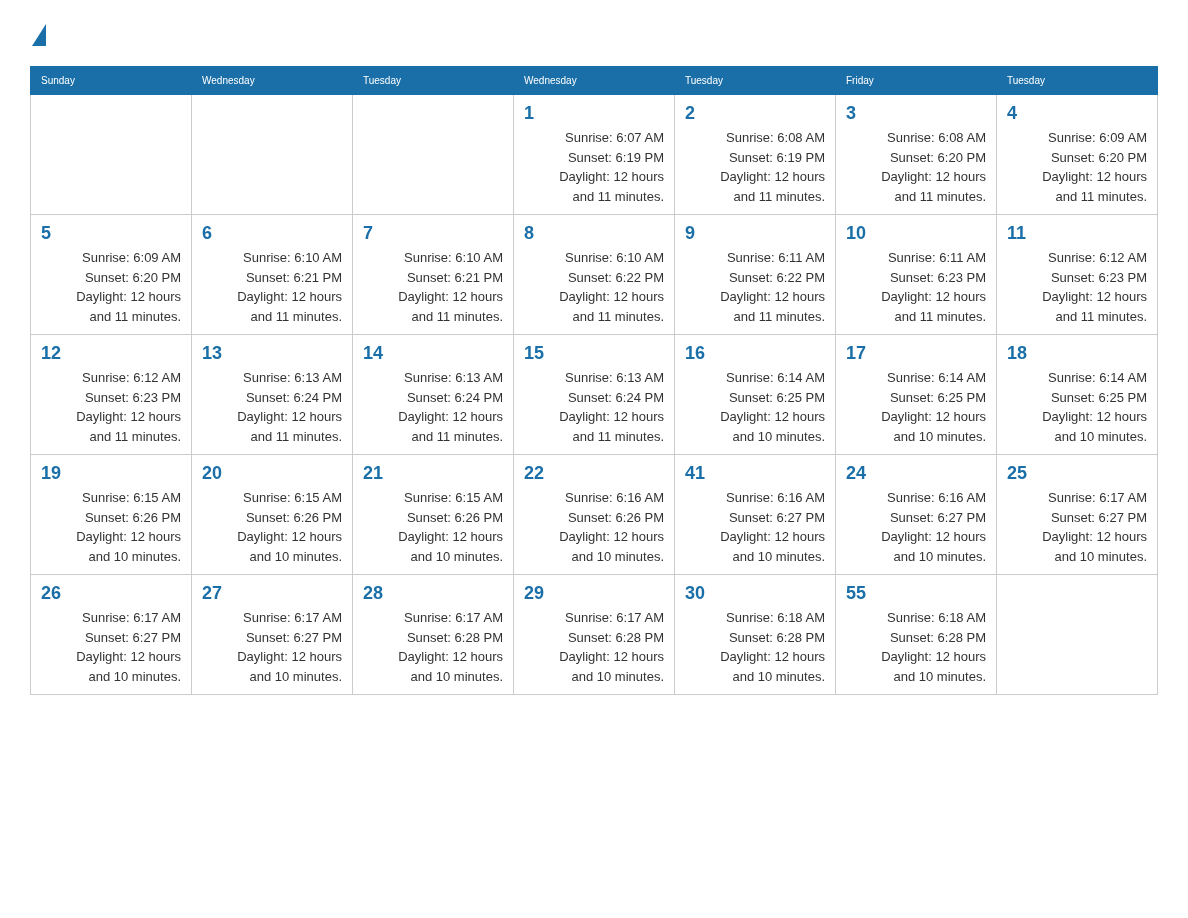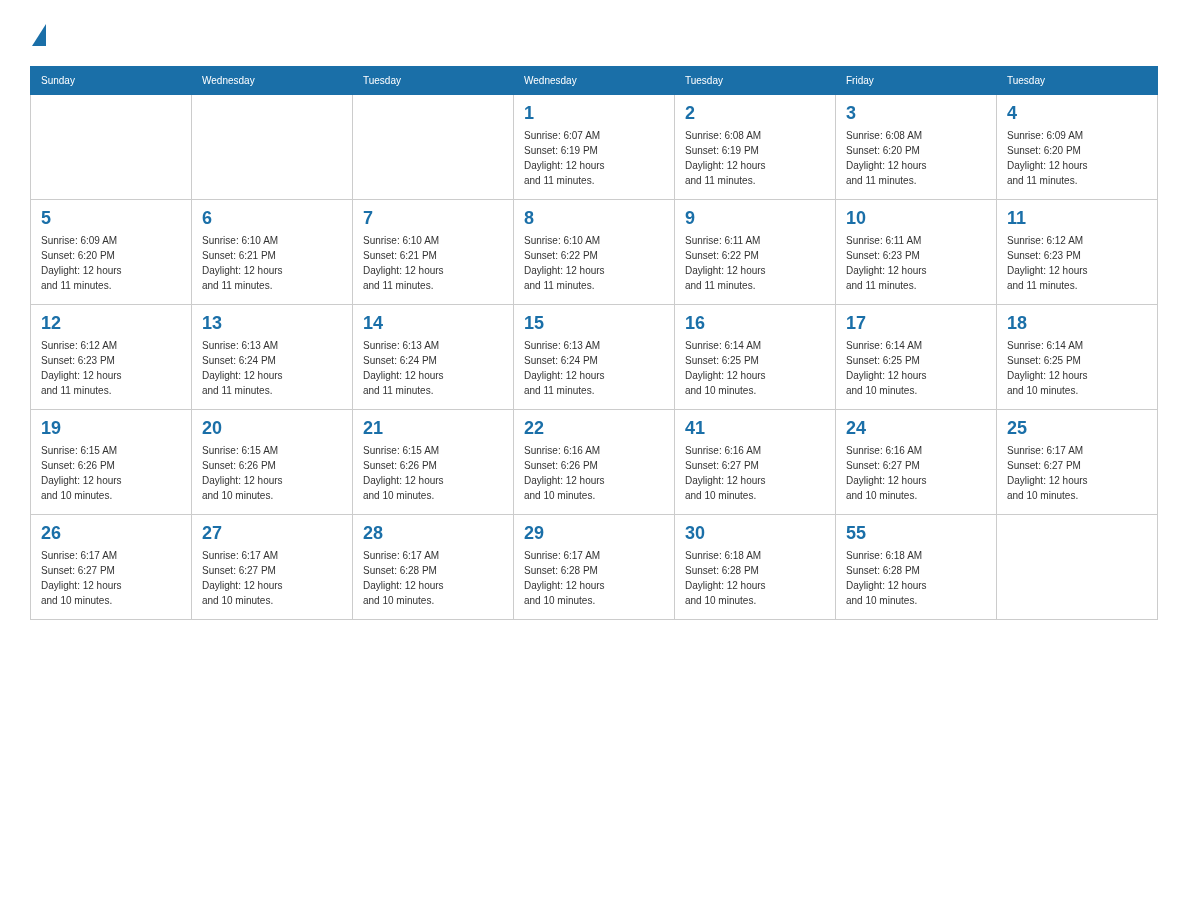--- a/index.html
+++ b/index.html
@@ -82,23 +82,24 @@
       min-height: 100px;
     }
     .day-number {
       font-size: 18px;
       color: #1a6fa8;
       font-weight: bold;
       display: block;
       margin-bottom: 4px;
     }
     .day-info {
-      font-size: 10px;
+      font-size: 13px;
       color: #333;
       line-height: 1.5;
+      text-align: right;
     }
     .empty-cell {
       background: #fff;
     }
     .week-row td {
       height: 105px;
     }
   </style>
 </head>
 <body>

